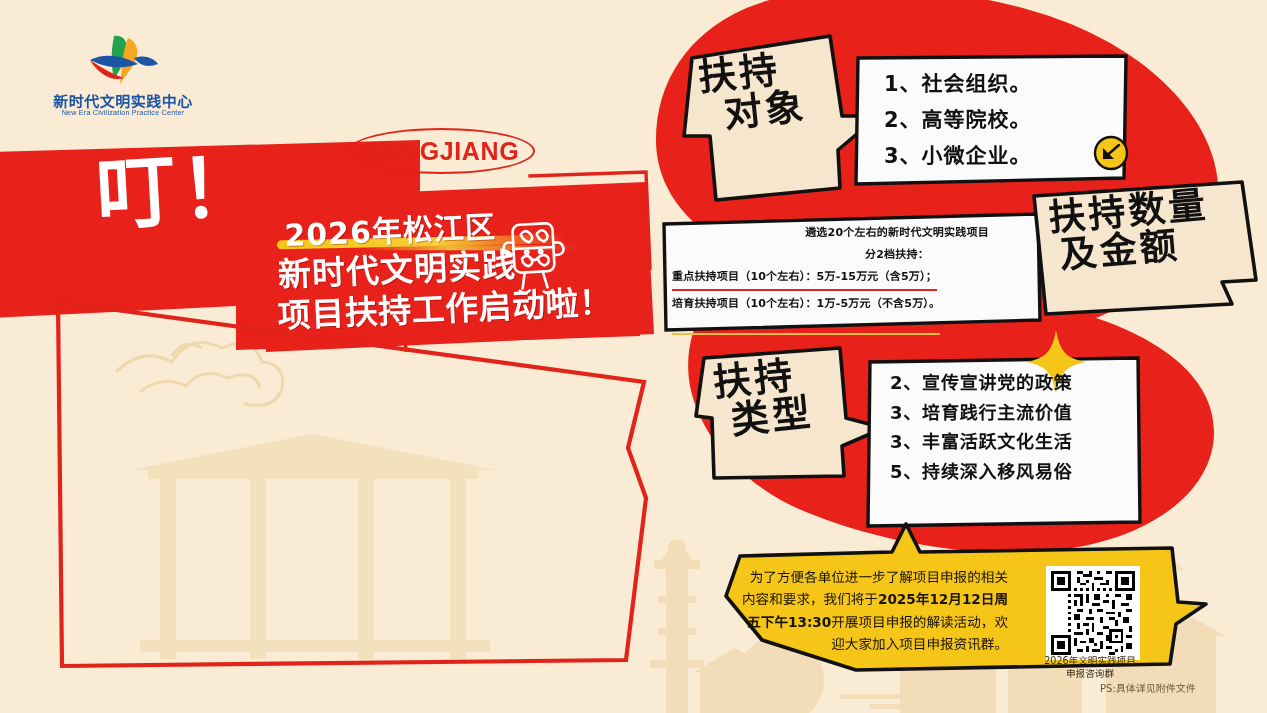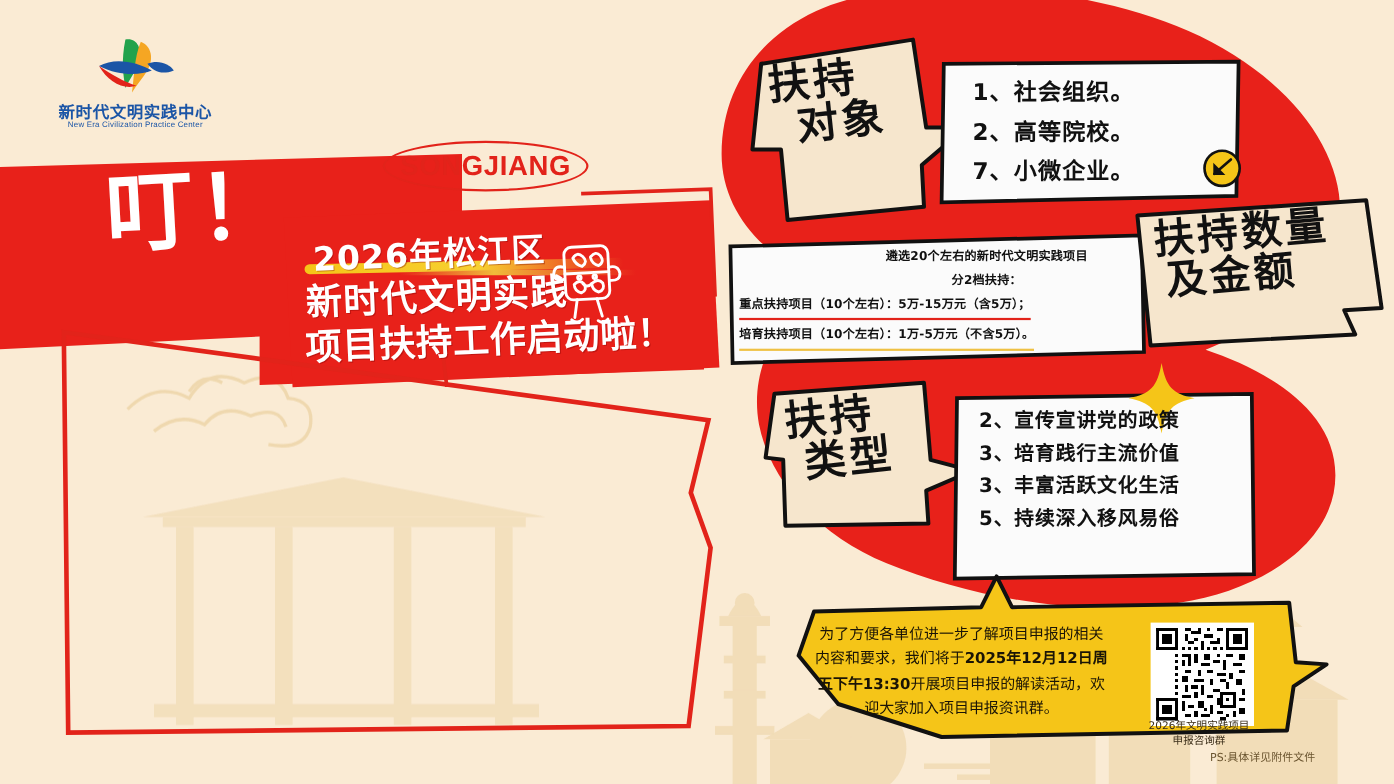--- a/index.html
+++ b/index.html
@@ -82,21 +82,21 @@
     font-family:"DejaVu Sans",sans-serif;font-size:11px;line-height:22px;
     font-weight:bold;color:#111;letter-spacing:0.2px;}
   #box2-text .ctr{text-align:center;}
   #box3-text{position:absolute;left:890px;top:368px;width:250px;
     font-family:"DejaVu Sans",sans-serif;font-size:18px;line-height:29.5px;
     font-weight:bold;color:#111;letter-spacing:0.8px;}
 
   
   #notice-text{position:absolute;left:740px;top:566px;width:268px;
     font-family:"DejaVu Sans",sans-serif;font-size:13.6px;line-height:22.4px;
-    color:#1a1406;text-align:center;}
+    color:#1a1406;text-align:right;}
   #notice-text b{font-weight:bold;}
 
   
   #qr{position:absolute;left:1046px;top:566px;width:84px;height:84px;
     background:#FFFFFF;padding:5px;box-sizing:content-box;}
   #qr-cap{position:absolute;left:1000px;top:655px;width:180px;text-align:center;
     font-family:"DejaVu Sans",sans-serif;font-size:9.6px;line-height:12.6px;color:#3a2d18;}
   #ps{position:absolute;left:1100px;top:680px;width:160px;
     font-family:"DejaVu Sans",sans-serif;font-size:10px;color:#6b5530;}
 
@@ -264,28 +264,28 @@
   </div>
 
   <div class="callout-label" id="lab3">
     <span>扶持</span>
     <span class="l2">类型</span>
   </div>
 
   <div id="box1-text">
     <div>1、社会组织。</div>
     <div>2、高等院校。</div>
-    <div>7、小微企业。</div>
+    <div>3、小微企业。</div>
   </div>
 
   <div id="box2-text">
     <div class="ctr">遴选20个左右的新时代文明实践项目</div>
     <div class="ctr">分2档扶持：</div>
     <div style="border-bottom:2.4px solid #E2231A;display:inline-block;padding-bottom:1px;">重点扶持项目（10个左右）：5万-15万元（含5万）；</div>
-    <div style="border-bottom:2.4px solid #EFC143;display:inline-block;padding-bottom:2px;margin-top:2px;">培育扶持项目（10个左右）：1万-5万元（不含5万）。</div>
+    <div style="border-bottom:2.4px solid #EFC143;display:inline-block;padding-bottom:18px;margin-top:2px;">培育扶持项目（10个左右）：1万-5万元（不含5万）。</div>
   </div>
 
   <div id="box3-text">
     <div>2、宣传宣讲党的政策</div>
     <div>3、培育践行主流价值</div>
     <div>3、丰富活跃文化生活</div>
     <div>5、持续深入移风易俗</div>
   </div>
 
   <svg id="arrow-badge" viewBox="0 0 38 38" xmlns="http://www.w3.org/2000/svg">

